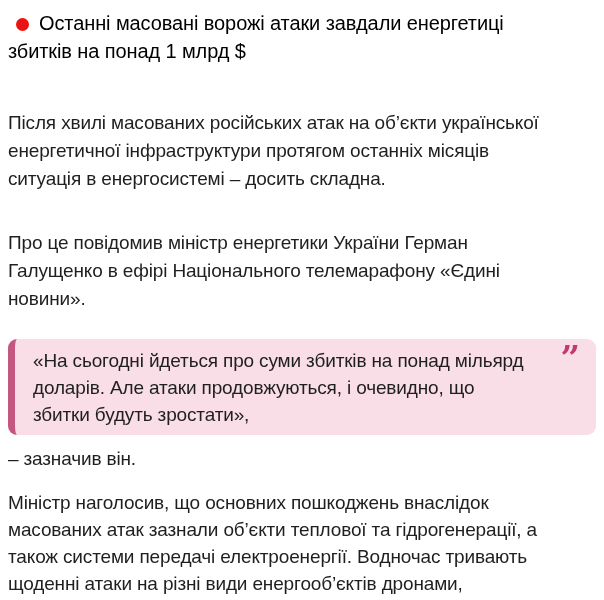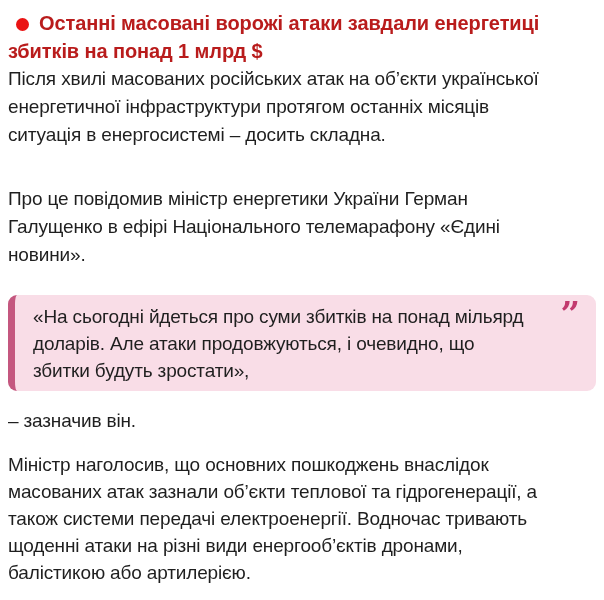--- a/index.html
+++ b/index.html
@@ -12,23 +12,23 @@
     color: var(--text, #1f1f1f);
   }
   .page {
     padding: 0 8px;
     box-sizing: border-box;
     width: 604px;
   }
   .headline {
     margin: 9px 0 0;
     font-size: 20px;
-    font-weight: bold;
+    font-weight: normal;
     line-height: 28px;
-    color: #b91c1c;
+    color: #000000;
     letter-spacing: -0.1px;
   }
   .headline .headline-text {
     white-space: pre-line;
   }
   .dot {
     display: inline-block;
     width: 13px;
     height: 13px;
     border-radius: 50%;
@@ -37,21 +37,21 @@
     position: relative;
     top: 1px;
   }
   .para {
     font-size: 19px;
     line-height: 28px;
     white-space: pre-line;
     letter-spacing: -0.15px;
     margin: 0;
   }
-  .p1 { }
+  .p1 { margin-top: 44px; }
   .p2 { margin-top: 36px; }
   .quote {
     position: relative;
     margin: 26px 0 0;
     background: var(--quote-bg, #f9dde7);
     border-left: 7px solid var(--quote-border, #c4577f);
     border-radius: 9px;
     padding: 8px 52px 7px 18px;
     box-sizing: border-box;
   }
@@ -66,21 +66,21 @@
   .quote-mark {
     position: absolute;
     top: 2px;
     right: 16px;
     font-size: 34px;
     font-weight: bold;
     line-height: 34px;
     color: var(--quote-mark, #c23a6e);
     font-family: "DejaVu Serif", "Liberation Serif", serif;
   }
-  .attribution { margin-top: 16px; }
+  .attribution { margin-top: 10px; }
   .p3 { margin-top: 16px; line-height: 27px; }
 </style>
 </head>
 <body>
 
 <div class="page">
 
   <h1 class="headline"><span class="dot"></span><span class="headline-text">Останні масовані ворожі атаки завдали енергетиці
 збитків на понад 1 млрд $</span></h1>
 

